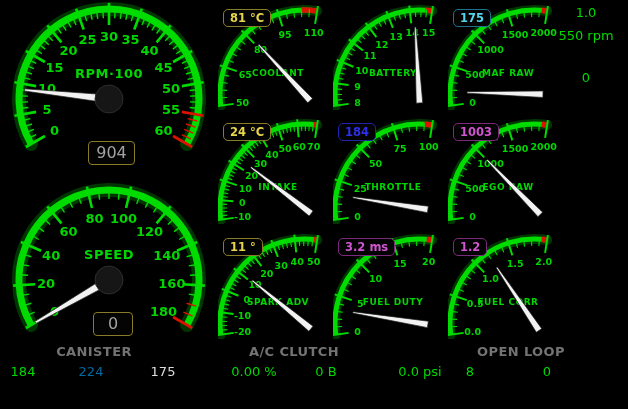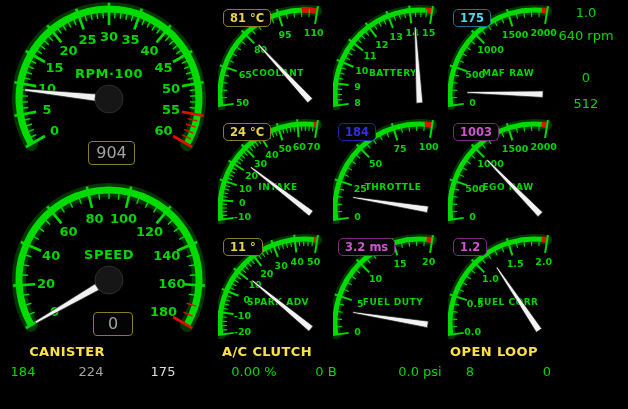--- a/index.html
+++ b/index.html
@@ -13,22 +13,22 @@
   .b-yellow{color:#e6d44a;border-color:#8a7c26;}
   .b-cyan{color:#55d4ee;border-color:#1f6f8f;}
   .b-blue{color:#2f2fe8;border-color:#2222aa;}
   .b-magenta{color:#d055d0;border-color:#7c2a7c;}
   .vbox{position:absolute;border:1.5px solid #8a7c26;border-radius:4px;background:#040404;
         color:#a3a3a3;font-size:16px;text-align:center;height:22px;line-height:22px;}
   .side{position:absolute;left:548px;top:0;width:76px;height:120px;}
   .side span{position:absolute;display:block;width:76px;text-align:center;font-size:13px;}
   .green{color:#00d900;}
   .white{color:#dcdcdc;}
-  .darkred{color:#a3a3a3;}
-  .gray{color:#fde047;}
+  .darkred{color:#0369a1;}
+  .gray{color:#737373;margin-left:27px;}
   .bh{position:absolute;top:344px;transform:translateX(-50%);font-size:13px;font-weight:bold;
       letter-spacing:.4px;white-space:nowrap;}
   .bv{position:absolute;top:364px;transform:translateX(-50%);font-size:13px;white-space:nowrap;}
 </style>
 </head>
 <body>
 
 <div class="stage">
 
   <div class="gauge" style="left:10px;top:2px;width:196px;height:170px">
@@ -548,23 +548,22 @@
         <text x="67.09841346026333" y="30.95146042211674" fill="#00d600" font-size="9.5" font-weight="bold" text-anchor="middle" dominant-baseline="central">1.5</text>
         <text x="95.69893683249431" y="28.76332288310146" fill="#00d600" font-size="9.5" font-weight="bold" text-anchor="middle" dominant-baseline="central">2.0</text>
         <text x="60" y="72" fill="#00d600" font-size="9" font-weight="bold" text-anchor="middle" letter-spacing="0.5">FUEL CORR</text>
         <polygon points="49.35,33.91 48.10,34.74 88.31,99.29 93.71,95.67" fill="#f2f2f2" stroke="#1c1c1c" stroke-width="0.7"></polygon>
       </svg>
     <span class="badge b-magenta">1.2</span>
   </div>
 
   <div class="side">
     <span class="green" style="top:5px">1.0</span>
-    <span class="green" style="top:28px">640 rpm</span>
+    <span class="green" style="top:28px">550 rpm</span>
     <span class="green" style="top:70px">0</span>
-    <span class="green" style="top:96px">512</span>
   </div>
 
   <span class="bh gray" style="left:67px">CANISTER</span>
   <span class="bh gray" style="left:267px">A/C CLUTCH</span>
   <span class="bh gray" style="left:494px">OPEN LOOP</span>
 
   <span class="bv green" style="left:23px">184</span>
   <span class="bv darkred" style="left:91px">224</span>
   <span class="bv white" style="left:163px">175</span>
   <span class="bv green" style="left:254px">0.00 %</span>

